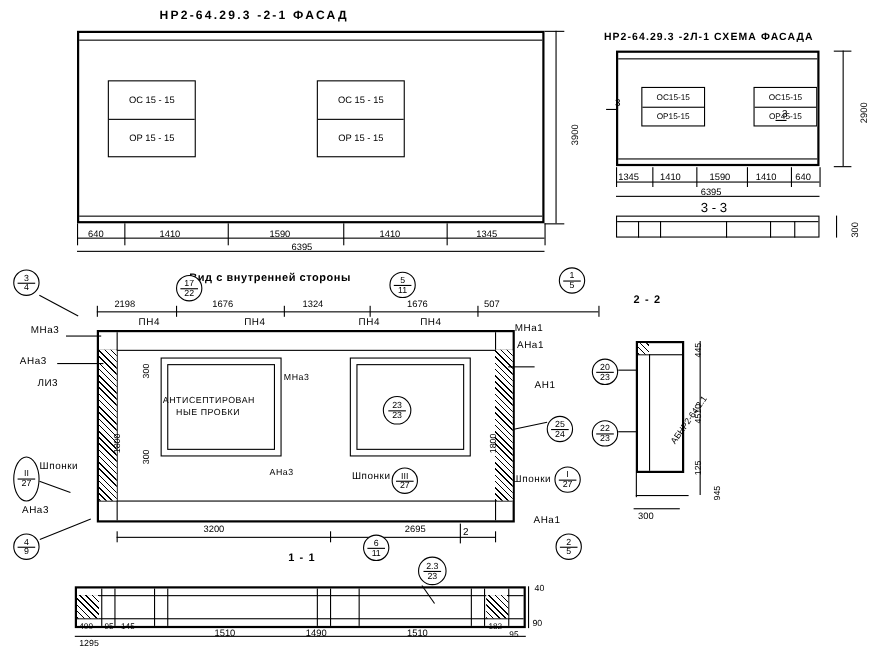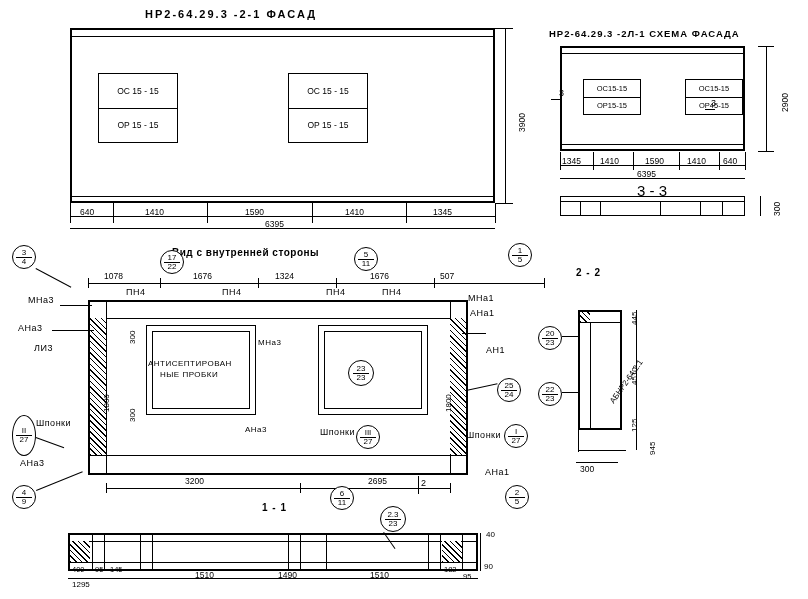--- a/index.html
+++ b/index.html
@@ -95,42 +95,42 @@
 <div class="ln v" style="left:679px;top:152px;height:18px;"></div>
 <div class="ln v" style="left:719px;top:152px;height:18px;"></div>
 <div class="ln v" style="left:745px;top:152px;height:18px;"></div>
 <div class="dim" style="left:562px;top:156px;">1345</div>
 <div class="dim" style="left:600px;top:156px;">1410</div>
 <div class="dim" style="left:645px;top:156px;">1590</div>
 <div class="dim" style="left:687px;top:156px;">1410</div>
 <div class="dim" style="left:723px;top:156px;">640</div>
 <div class="ln h" style="left:560px;top:178px;width:185px;"></div>
 <div class="dim" style="left:637px;top:169px;">6395</div>
-<div class="dim" style="left:637px;top:182px;font-size:15px;text-align:center;">3 - 3</div>
+<div class="dim" style="left:637px;top:182px;font-size:12px;text-align:center;">3 - 3</div>
 
 <div class="box" style="left:560px;top:196px;width:185px;height:20px;"></div>
 <div class="ln h" style="left:561px;top:201px;width:183px;"></div>
 <div class="ln v" style="left:580px;top:201px;height:15px;"></div>
 <div class="ln v" style="left:600px;top:201px;height:15px;"></div>
 <div class="ln v" style="left:660px;top:201px;height:15px;"></div>
 <div class="ln v" style="left:700px;top:201px;height:15px;"></div>
 <div class="ln v" style="left:722px;top:201px;height:15px;"></div>
 <div class="ln v" style="left:760px;top:196px;height:20px;"></div>
 <div class="vtxt" style="left:772px;top:216px;transform:rotate(-90deg);">300</div>
 
 <div class="ttl" style="left:172px;top:247px;font-size:10px;letter-spacing:0.5px;">Вид с внутренней стороны</div>
 
 <div class="ln h" style="left:88px;top:283px;width:456px;"></div>
 <div class="ln v" style="left:88px;top:278px;height:10px;"></div>
 <div class="ln v" style="left:160px;top:278px;height:10px;"></div>
 <div class="ln v" style="left:258px;top:278px;height:10px;"></div>
 <div class="ln v" style="left:336px;top:278px;height:10px;"></div>
 <div class="ln v" style="left:434px;top:278px;height:10px;"></div>
 <div class="ln v" style="left:544px;top:278px;height:10px;"></div>
-<div class="dim" style="left:104px;top:271px;">1078</div>
+<div class="dim" style="left:104px;top:271px;">2198</div>
 <div class="dim" style="left:193px;top:271px;">1676</div>
 <div class="dim" style="left:275px;top:271px;">1324</div>
 <div class="dim" style="left:370px;top:271px;">1676</div>
 <div class="dim" style="left:440px;top:271px;">507</div>
 
 <div class="lbl" style="left:126px;top:287px;">ПН4</div>
 <div class="lbl" style="left:222px;top:287px;">ПН4</div>
 <div class="lbl" style="left:326px;top:287px;">ПН4</div>
 <div class="lbl" style="left:382px;top:287px;">ПН4</div>
 

